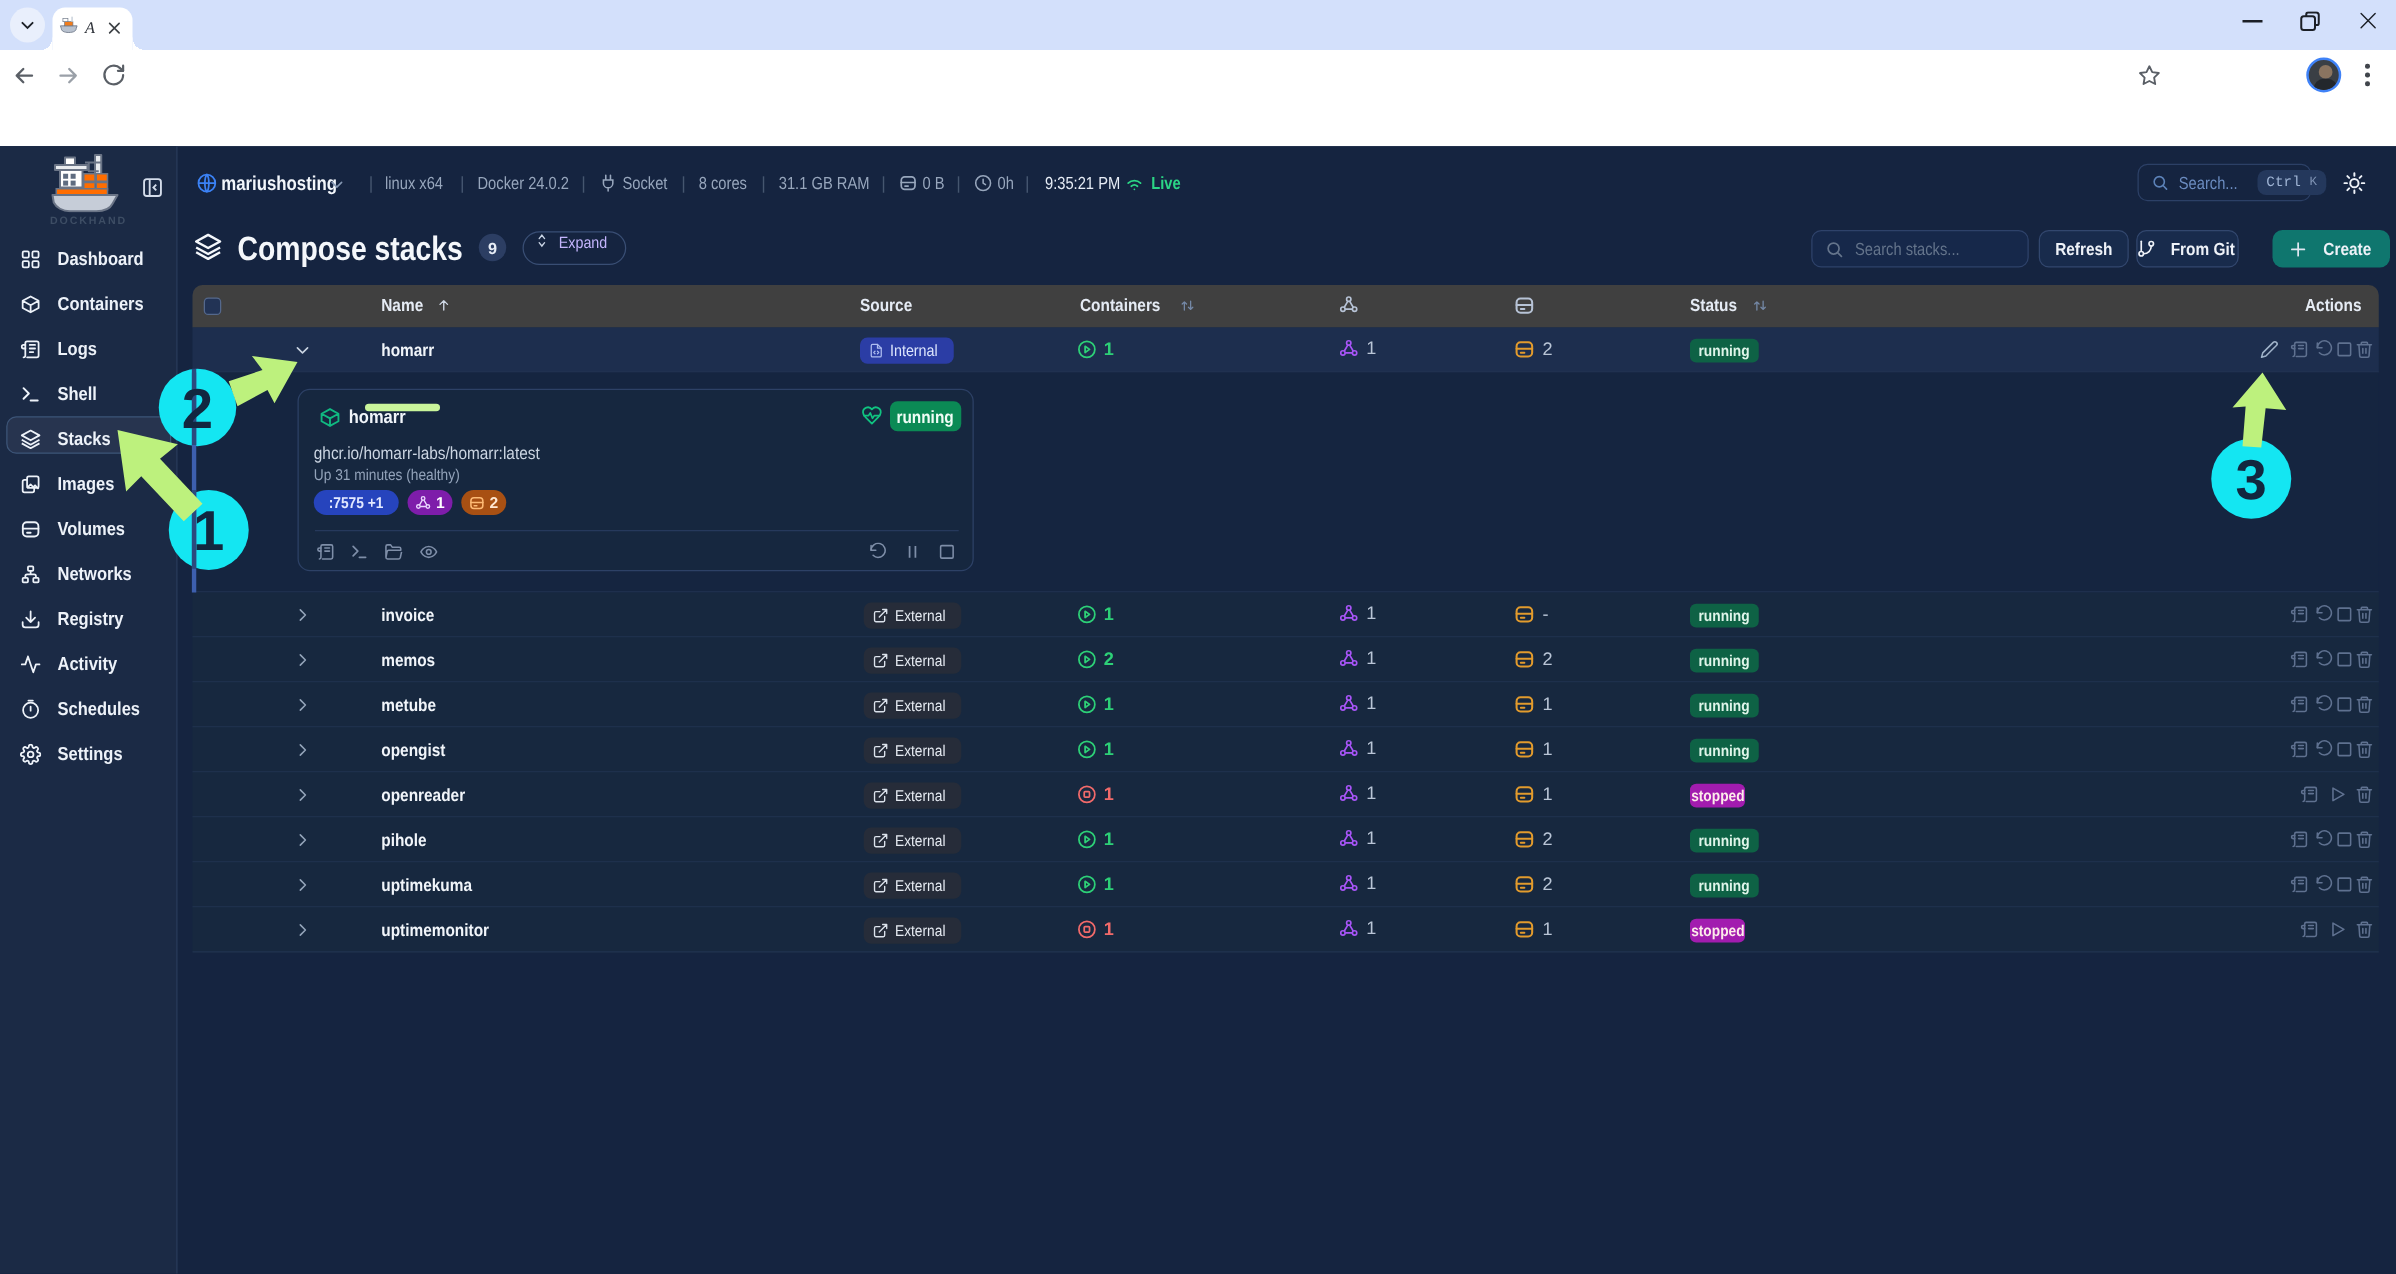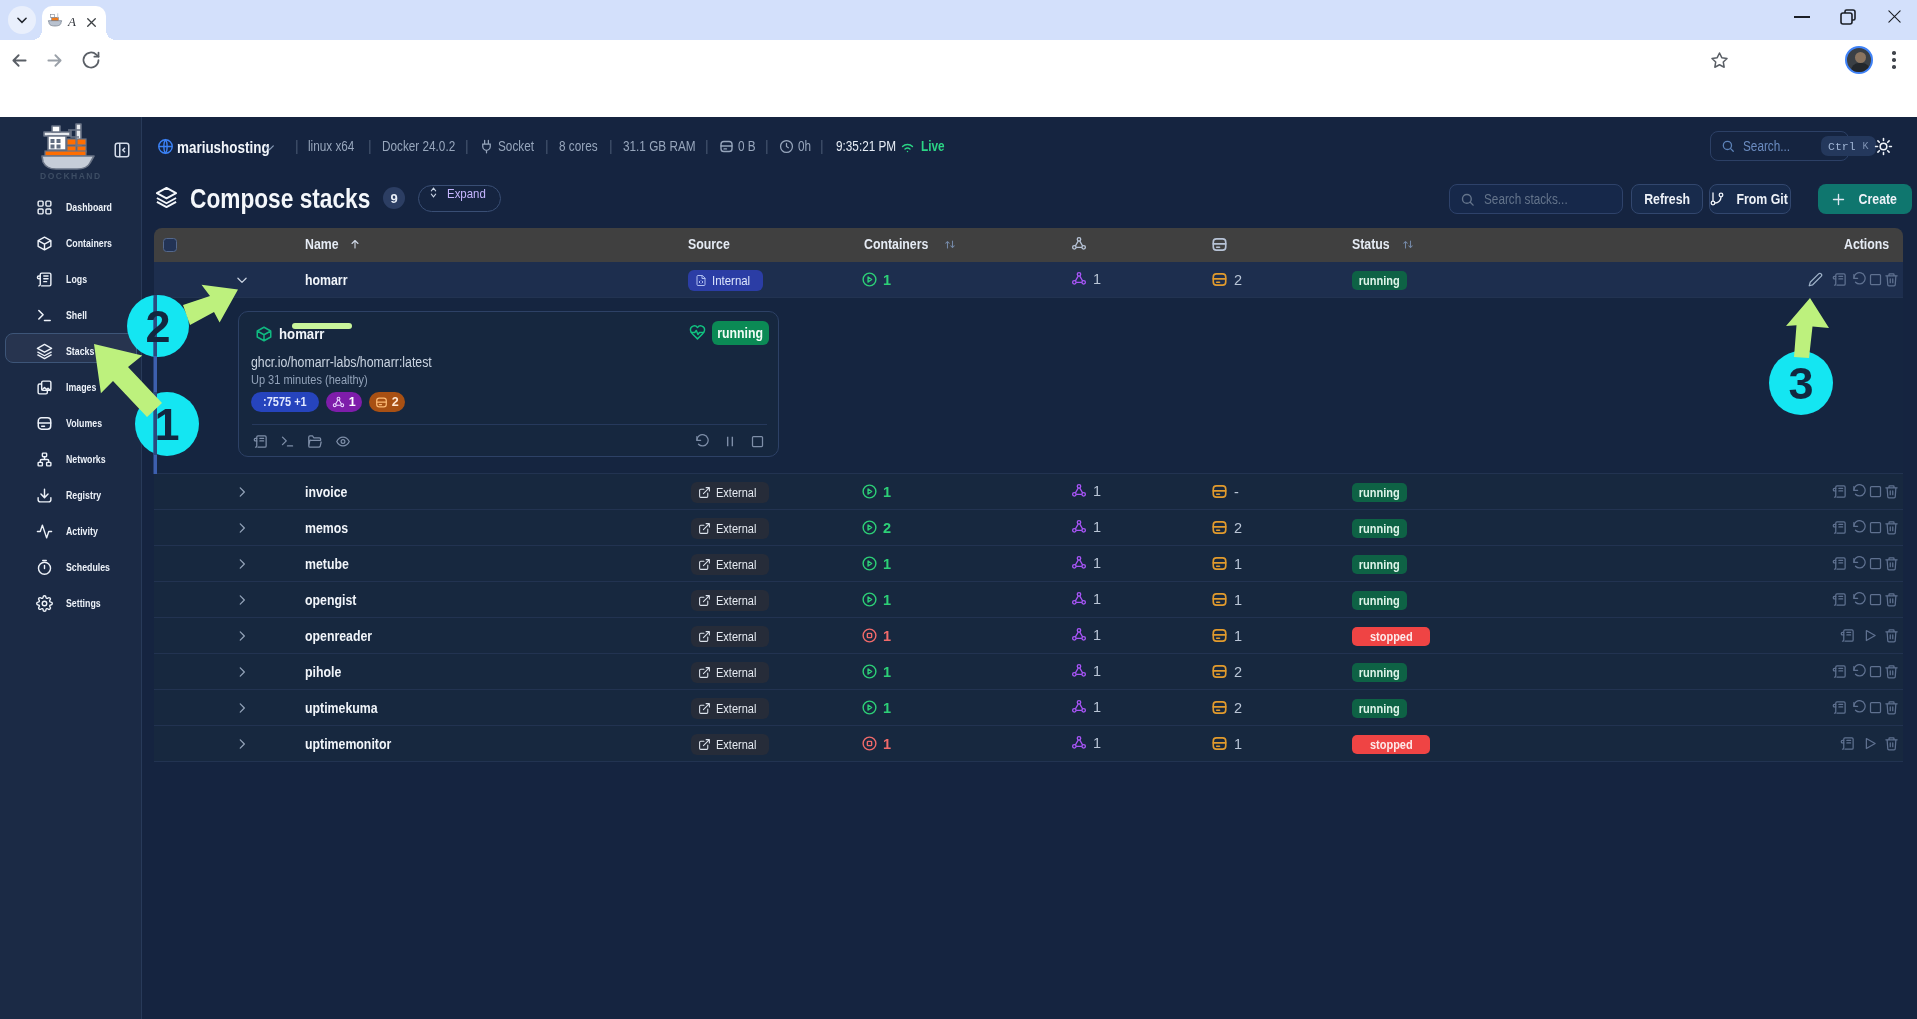--- a/index.html
+++ b/index.html
@@ -20,28 +20,28 @@
 .toolbar{position:absolute;left:0;top:40px;width:1917px;height:48px;background:#ffffff;}
 .bmbar{position:absolute;left:0;top:88px;width:1917px;height:29px;background:#ffffff;}
 .addr{position:absolute;left:118px;top:44px;width:1624px;height:34px;border-radius:17px;background:#edf1fa;}
 .chip{position:absolute;left:5px;top:3px;height:28px;border-radius:14px;background:#ffffff;display:flex;align-items:center;padding:0 10px 0 7px;color:#23262d;font-size:13px;font-weight:700;}
 .url{position:absolute;left:104px;top:8px;font-size:14px;color:#202124;}
 
 .app{position:absolute;left:0;top:117px;width:1917px;height:902px;background:#152440;}
 .sidebar{position:absolute;left:0;top:117px;width:142px;height:902px;background:#1b2a45;border-right:1px solid #283a59;}
 .dockhand{position:absolute;left:40px;top:171px;width:60px;text-align:center;font-size:8.5px;font-weight:700;letter-spacing:1.5px;color:#3d4d64;}
 .nav{position:absolute;left:0;top:189px;width:142px;}
-.navitem{position:relative;height:36px;display:flex;align-items:center;padding-left:26px;color:#edf2f9;font-size:10px;font-weight:600;margin-left:10px;}
+.navitem{position:relative;height:36px;display:flex;align-items:center;padding-left:16px;color:#edf2f9;font-size:15px;font-weight:600;}
 .navitem svg{margin-right:13px;flex:none;}
 .navsel{position:absolute;left:5px;top:333px;width:132px;height:30px;border-radius:8px;background:#27344f;border:1px solid #3d5578;}
 
 .ti{position:absolute;top:138px;font-size:14px;color:#97a6bc;}
 .sep{color:#45566f;}
 .searchbox{position:absolute;left:1710px;top:131px;width:139px;height:30px;border:1px solid #2c4066;border-radius:8px;display:flex;align-items:center;padding:0 6px 0 10px;color:#5c82b8;}
-.ctrlk{margin-left:22px;background:#24385c;border-radius:7px;height:20px;display:flex;align-items:center;padding:0 7px;font-family:"Liberation Mono",monospace;font-size:11.5px;color:#9fb4d4;}
+.ctrlk{margin-left:7px;background:#24385c;border-radius:7px;height:20px;display:flex;align-items:center;padding:0 7px;font-family:"Liberation Mono",monospace;font-size:11.5px;color:#9fb4d4;}
 
 .title{position:absolute;left:190px;top:184px;font-size:27px;font-weight:700;color:#f4f7fb;transform:scaleX(.84);transform-origin:0 0;white-space:nowrap;}
 .count9{position:absolute;left:383px;top:187px;width:22px;height:22px;border-radius:50%;background:#2c3e63;color:#e8eef7;font-size:13px;font-weight:700;display:flex;align-items:center;justify-content:center;}
 .expandbtn{position:absolute;left:418px;top:185px;height:27px;border:1px solid #394e74;border-radius:14px;display:flex;align-items:flex-start;padding:0 9px 0 8px;color:#c4b5fd;font-size:13px;}
 .btn{position:absolute;top:184px;height:30px;border-radius:8px;display:flex;align-items:center;justify-content:center;font-size:14px;font-weight:700;color:#eef2f8;}
 .btn.ghost{background:#182b4c;border:1px solid #32476e;}
 .stacksearch{position:absolute;left:1449px;top:184px;width:174px;height:30px;border:1px solid #2e426a;border-radius:8px;background:#16284a;display:flex;align-items:center;padding:0 10px;color:#64748b;font-size:14px;}
 
 .table{position:absolute;left:154px;top:228px;width:1749px;height:534px;}
 .thead{position:absolute;left:0;top:0;width:1749px;height:34px;background:#404040;border-radius:8px 8px 0 0;color:#e5ebf4;font-size:14px;font-weight:700;}
@@ -50,21 +50,21 @@
 .rname{position:absolute;left:151px;top:10px;font-size:14px;font-weight:700;color:#f1f5fa;}
 .chev{position:absolute;left:81px;top:11px;}
 .badge{position:absolute;top:8px;height:21px;border-radius:6px;display:flex;align-items:center;font-size:13px;}
 .bext{left:537px;background:#262c39;color:#e6ebf2;padding:0 7px;font-size:12.5px;}
 .bint{left:534px;background:#2b3da5;color:#dde6fd;padding:0 8px 0 7px;}
 .ccount{position:absolute;left:707px;top:9px;display:flex;align-items:center;font-size:14.5px;font-weight:700;}
 .ncount{position:absolute;left:917px;top:9px;display:flex;align-items:center;font-size:14.5px;color:#b9c5d6;}
 .vcount{position:absolute;left:1057px;top:9px;display:flex;align-items:center;font-size:14.5px;color:#b9c5d6;}
 .status{position:absolute;left:1198px;top:9px;height:19px;border-radius:5px;display:flex;align-items:center;justify-content:center;font-size:12.5px;font-weight:700;}
 .running{background:#0e6245;color:#dff5ea;width:55px;}
-.stopped{background:#ef4444;color:#fdeaea;width:78px;}
+.stopped{background:#a21caf;color:#fdeaea;width:44px;}
 .acticons{position:absolute;right:4px;top:10px;display:flex;}
 .acticons svg{display:block;}
 
 .expzone{position:absolute;left:0;top:70px;width:1749px;height:176px;background:#152540;border-bottom:1px solid #223351;}
 .card{position:absolute;left:84px;top:13px;width:541px;height:146px;background:#16273f;border:1px solid #2d4166;border-radius:10px;}
 </style>
 </head>
 <body>
 <div id="page">
 

